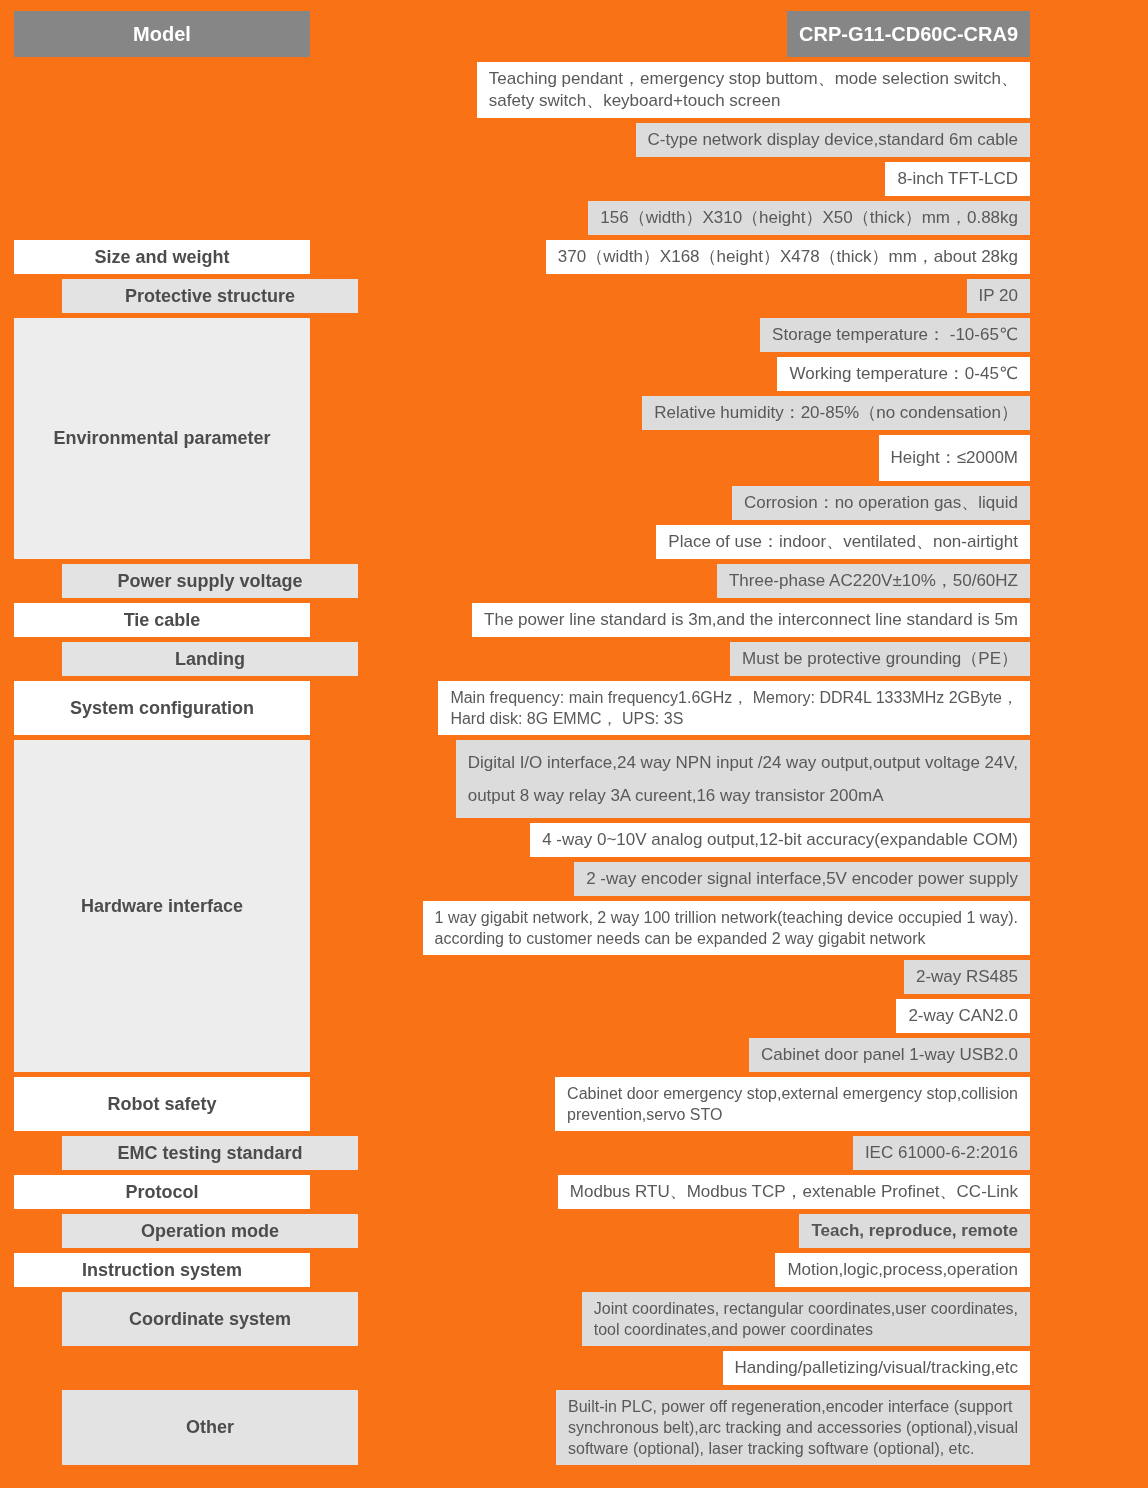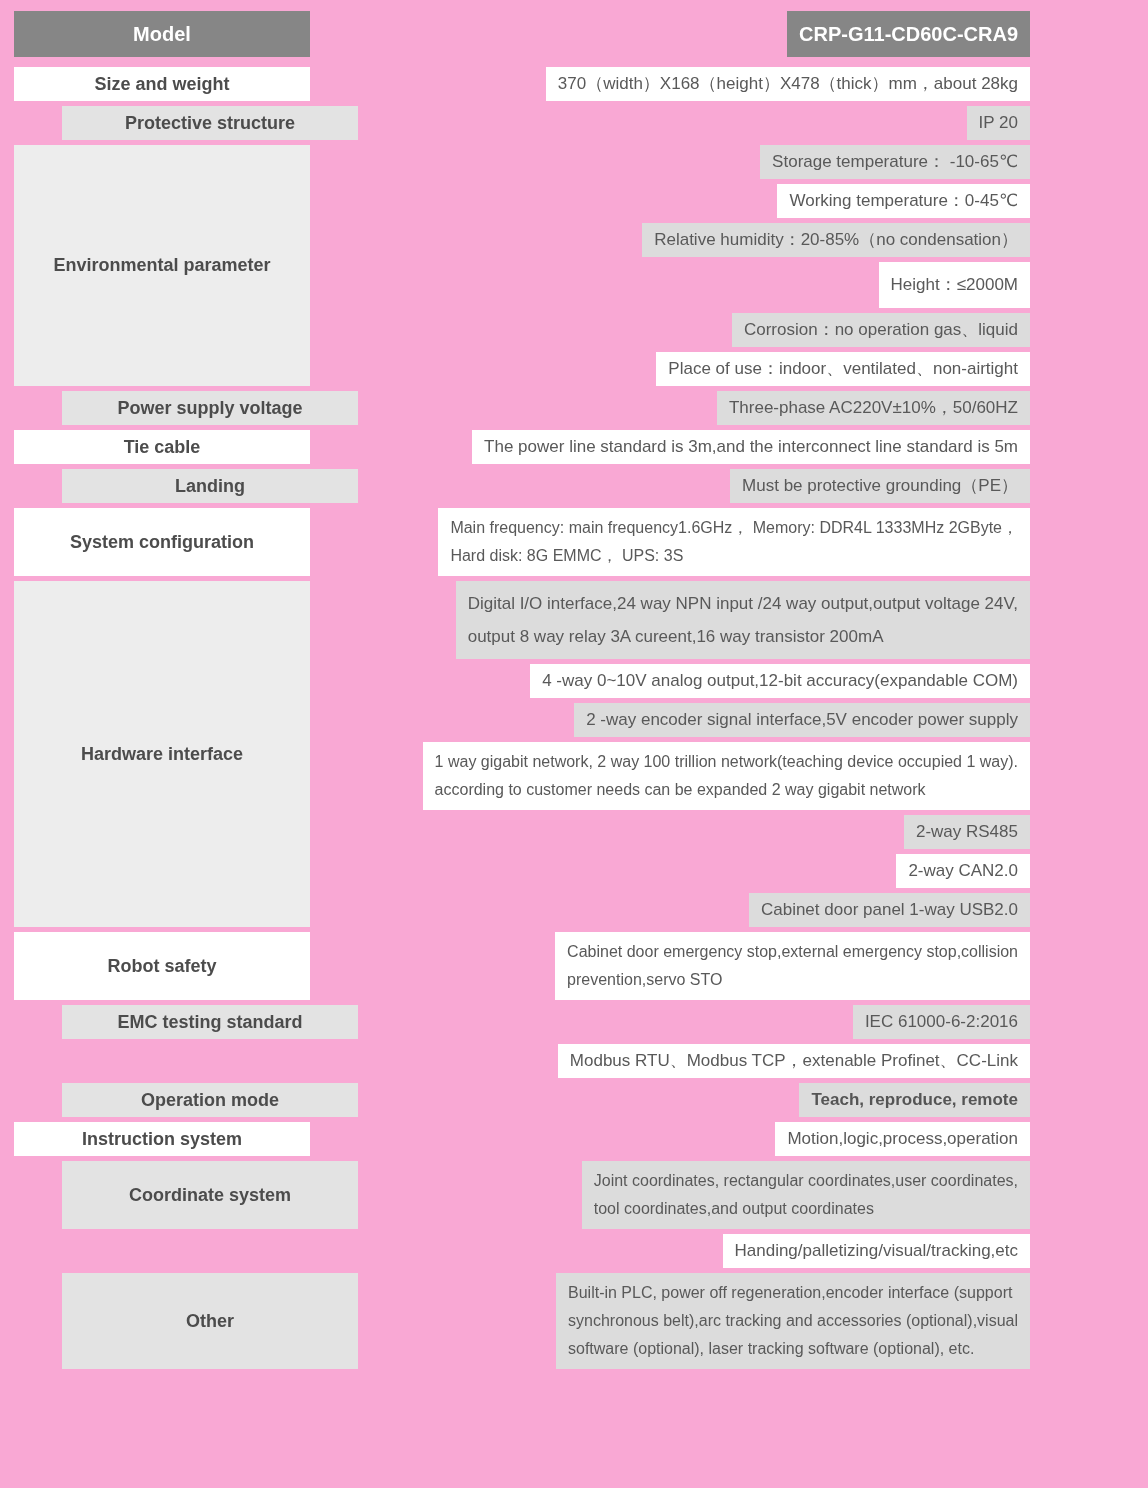--- a/index.html
+++ b/index.html
@@ -1,18 +1,18 @@
 <!DOCTYPE html>
 <html><head>
 <meta charset="utf-8">
 <style>
   html,body{margin:0;padding:0;background:#ffffff;}
   .page{
     width:1148px;height:1488px;box-sizing:border-box;
-    padding:11px 0 16px 14px;background:#f9a8d4;overflow:hidden;
+    padding:11px 0 16px 14px;background:#f97316;overflow:hidden;
     font-family:"Liberation Sans","DejaVu Sans",sans-serif;
   }
   .tbl{width:1016px;display:flex;flex-direction:column;gap:5px;}
   .sec{display:flex;gap:6px;}
   .lcell{
     width:296px;flex:0 0 296px;display:flex;align-items:center;justify-content:center;
     text-align:center;font-weight:bold;font-size:18px;color:#4c4c4c;box-sizing:border-box;
     padding:2px 6px;
   }
   .rcol{flex:1;display:flex;flex-direction:column;gap:5px;align-items:flex-end;}
@@ -26,37 +26,44 @@
   .w  {background:#ffffff;}
   .lg {background:#e3e3e3;margin-left:48px;}
   .lw {background:#ffffff;}
   .lgroup{background:#ededed;}
   
   .hdrcell{background:#868686;color:#ffffff;height:46px;font-size:20px;}
   .hdrrow{background:#868686;color:#ffffff;height:46px;min-height:46px;justify-content:center;font-weight:bold;font-size:20px;}
   
   .tall   {min-height:46px;}
   .spaced {min-height:70px;line-height:33px;}
-  .tight  {font-size:16px;line-height:28px;}
+  .tight  {font-size:16px;line-height:21px;}
   .bold   {font-weight:bold;color:#555555;}
 </style>
 </head>
 <body>
 
 <div class="page">
   <div class="tbl">
 
     <div class="sec">
       <div class="lcell hdrcell">Model</div>
       <div class="rcol">
         <div class="vrow hdrrow">CRP-G11-CD60C-CRA9</div>
       </div>
     </div>
 
     <div class="sec">
+      <div class="rcol">
+        <div class="vrow w tall">Teaching pendant，emergency stop buttom、mode selection switch、
+safety switch、keyboard+touch screen</div>
+        <div class="vrow g">C-type network display  device,standard 6m cable</div>
+        <div class="vrow w">8-inch TFT-LCD</div>
+        <div class="vrow g">156（width）X310（height）X50（thick）mm，0.88kg</div>
+      </div>
     </div>
 
     <div class="sec">
       <div class="lcell lw">Size and weight</div>
       <div class="rcol">
           <div class="vrow w">370（width）X168（height）X478（thick）mm，about 28kg</div>
         </div>
     </div>
 
     <div class="sec">
@@ -132,20 +139,21 @@
     </div>
 
     <div class="sec">
       <div class="lcell lg">EMC testing standard</div>
       <div class="rcol">
           <div class="vrow g">IEC 61000-6-2:2016</div>
         </div>
     </div>
 
     <div class="sec">
+      <div class="lcell lw">Protocol</div>
       <div class="rcol">
           <div class="vrow w">Modbus RTU、Modbus TCP，extenable Profinet、CC-Link</div>
         </div>
     </div>
 
     <div class="sec">
       <div class="lcell lg">Operation mode</div>
       <div class="rcol">
           <div class="vrow g bold">Teach, reproduce, remote</div>
         </div>
@@ -155,21 +163,21 @@
       <div class="lcell lw">Instruction system</div>
       <div class="rcol">
           <div class="vrow w">Motion,logic,process,operation</div>
         </div>
     </div>
 
     <div class="sec">
       <div class="lcell lg">Coordinate system</div>
       <div class="rcol">
           <div class="vrow g tight">Joint coordinates, rectangular coordinates,user coordinates,
-tool coordinates,and output coordinates</div>
+tool coordinates,and power coordinates</div>
         </div>
     </div>
 
     <div class="sec">
       <div class="rcol">
           <div class="vrow w">Handing/palletizing/visual/tracking,etc</div>
         </div>
     </div>
 
     <div class="sec">

